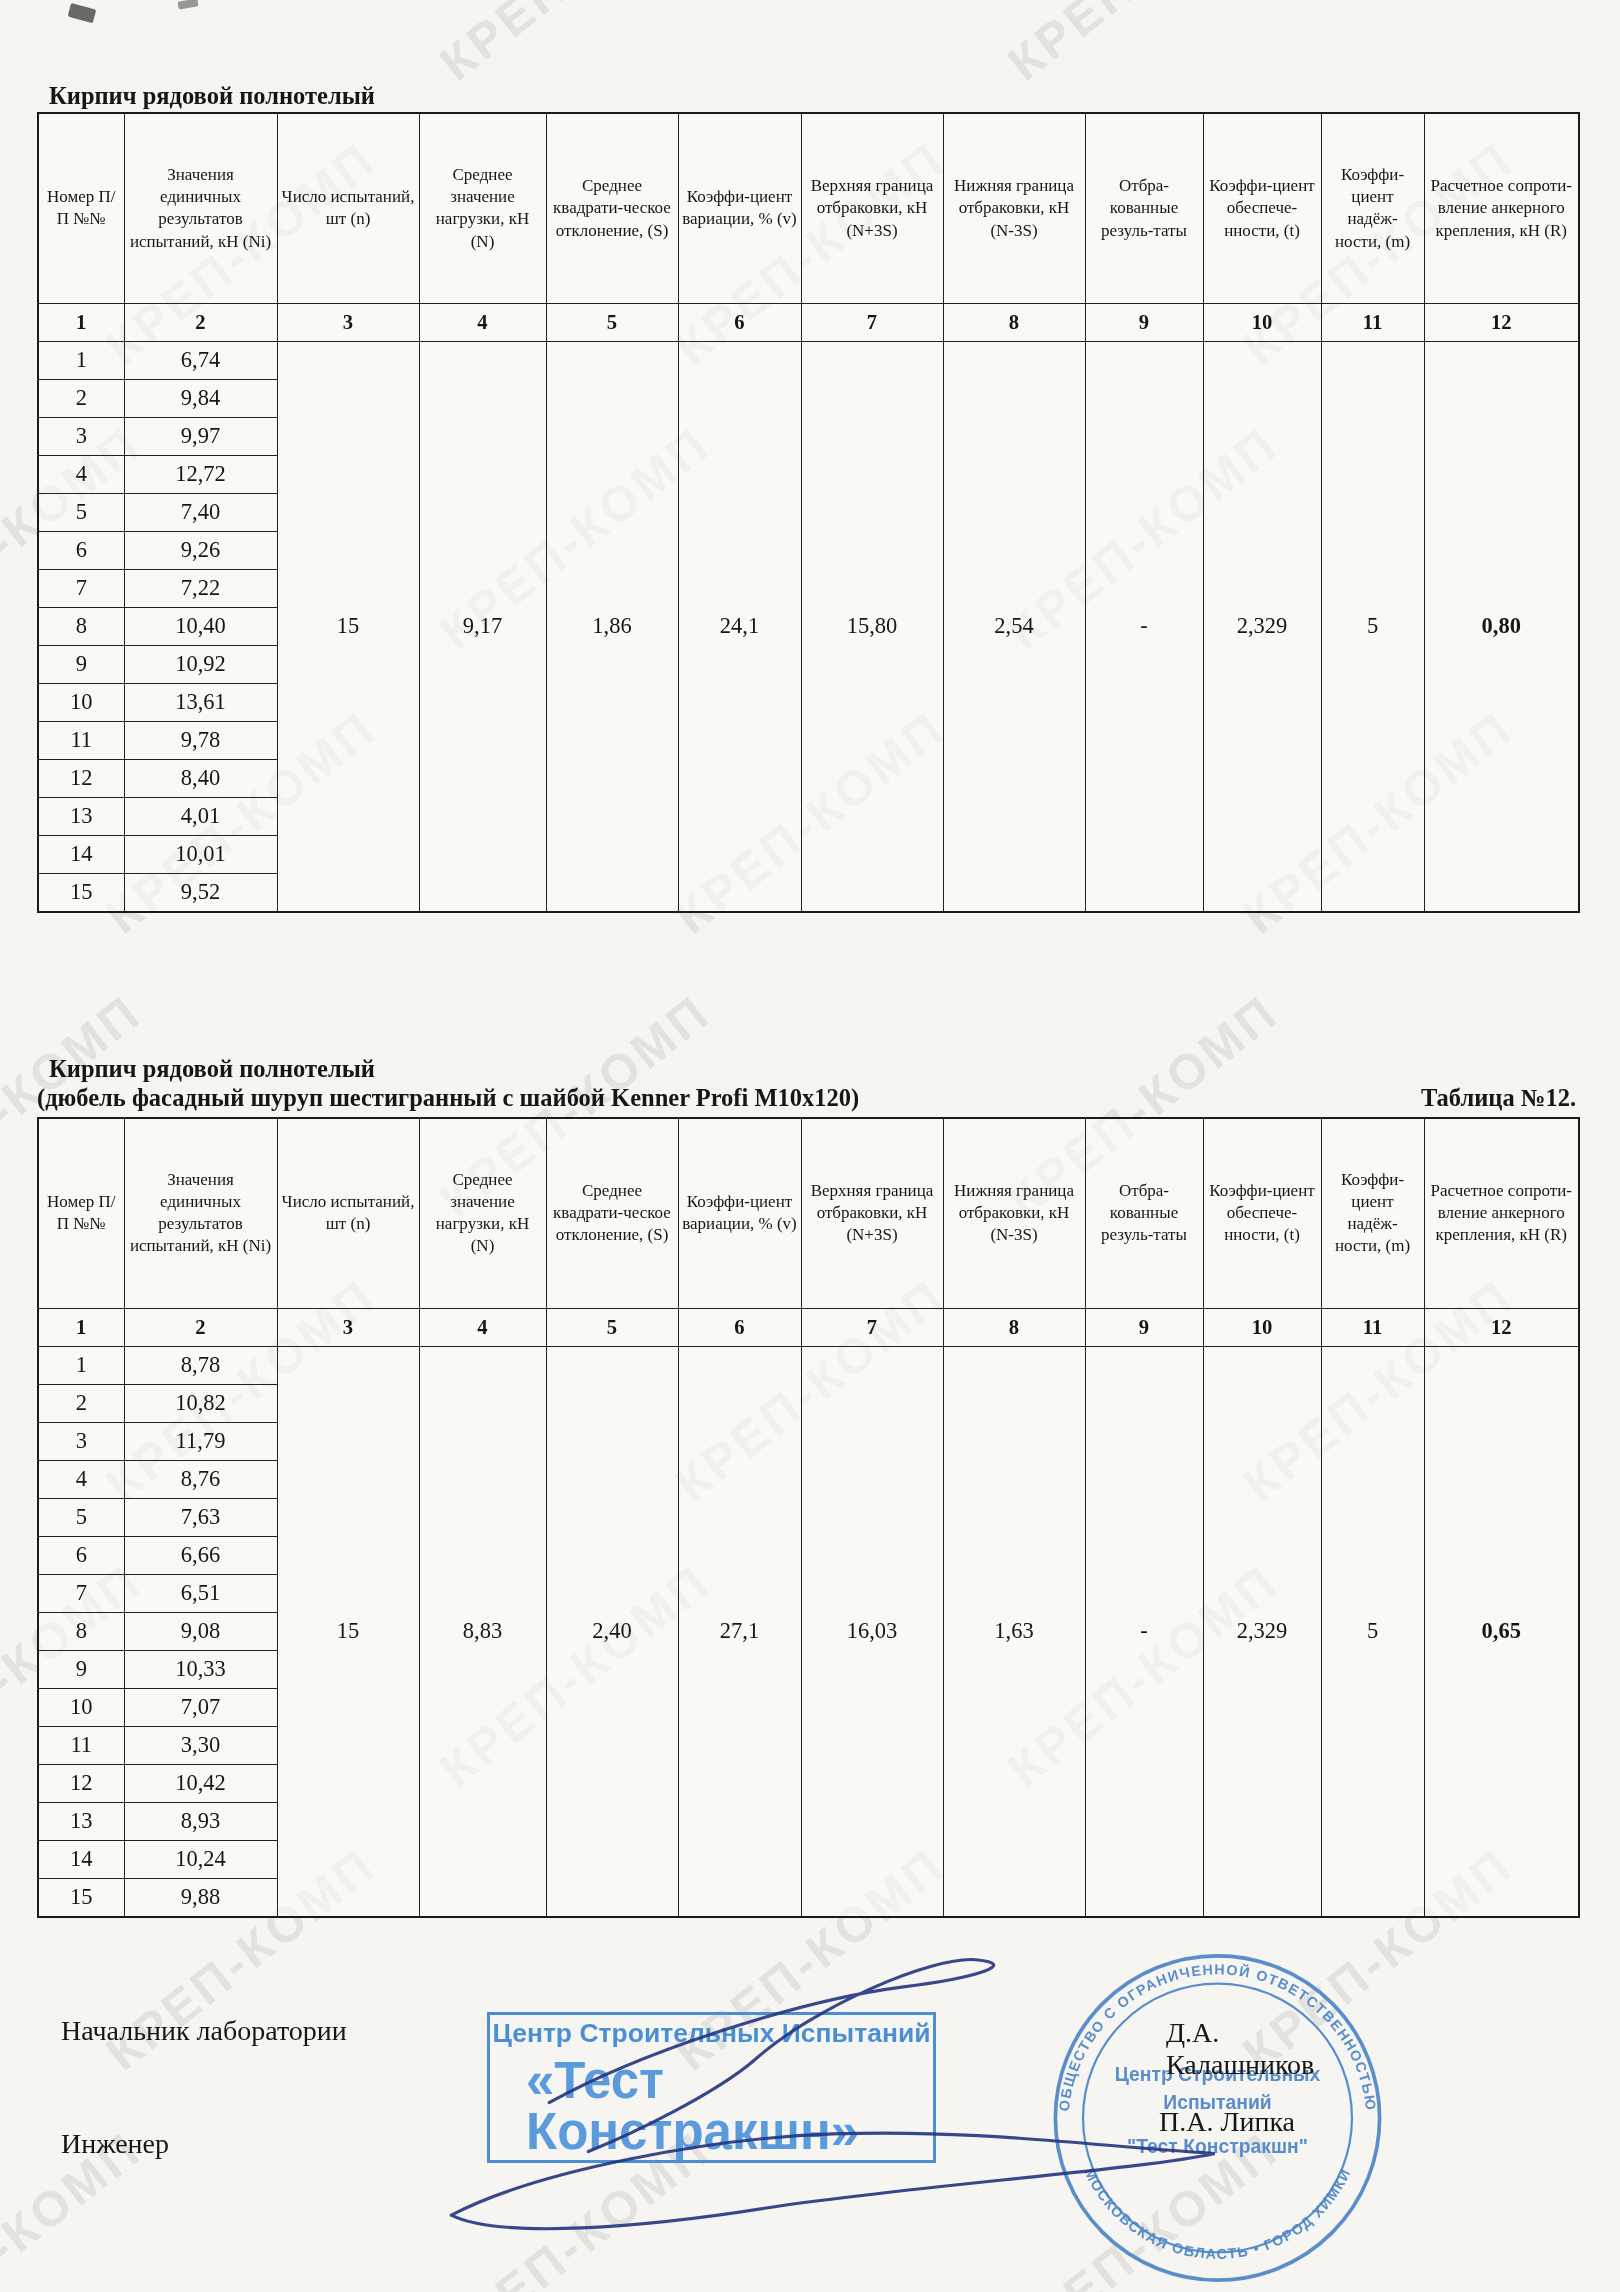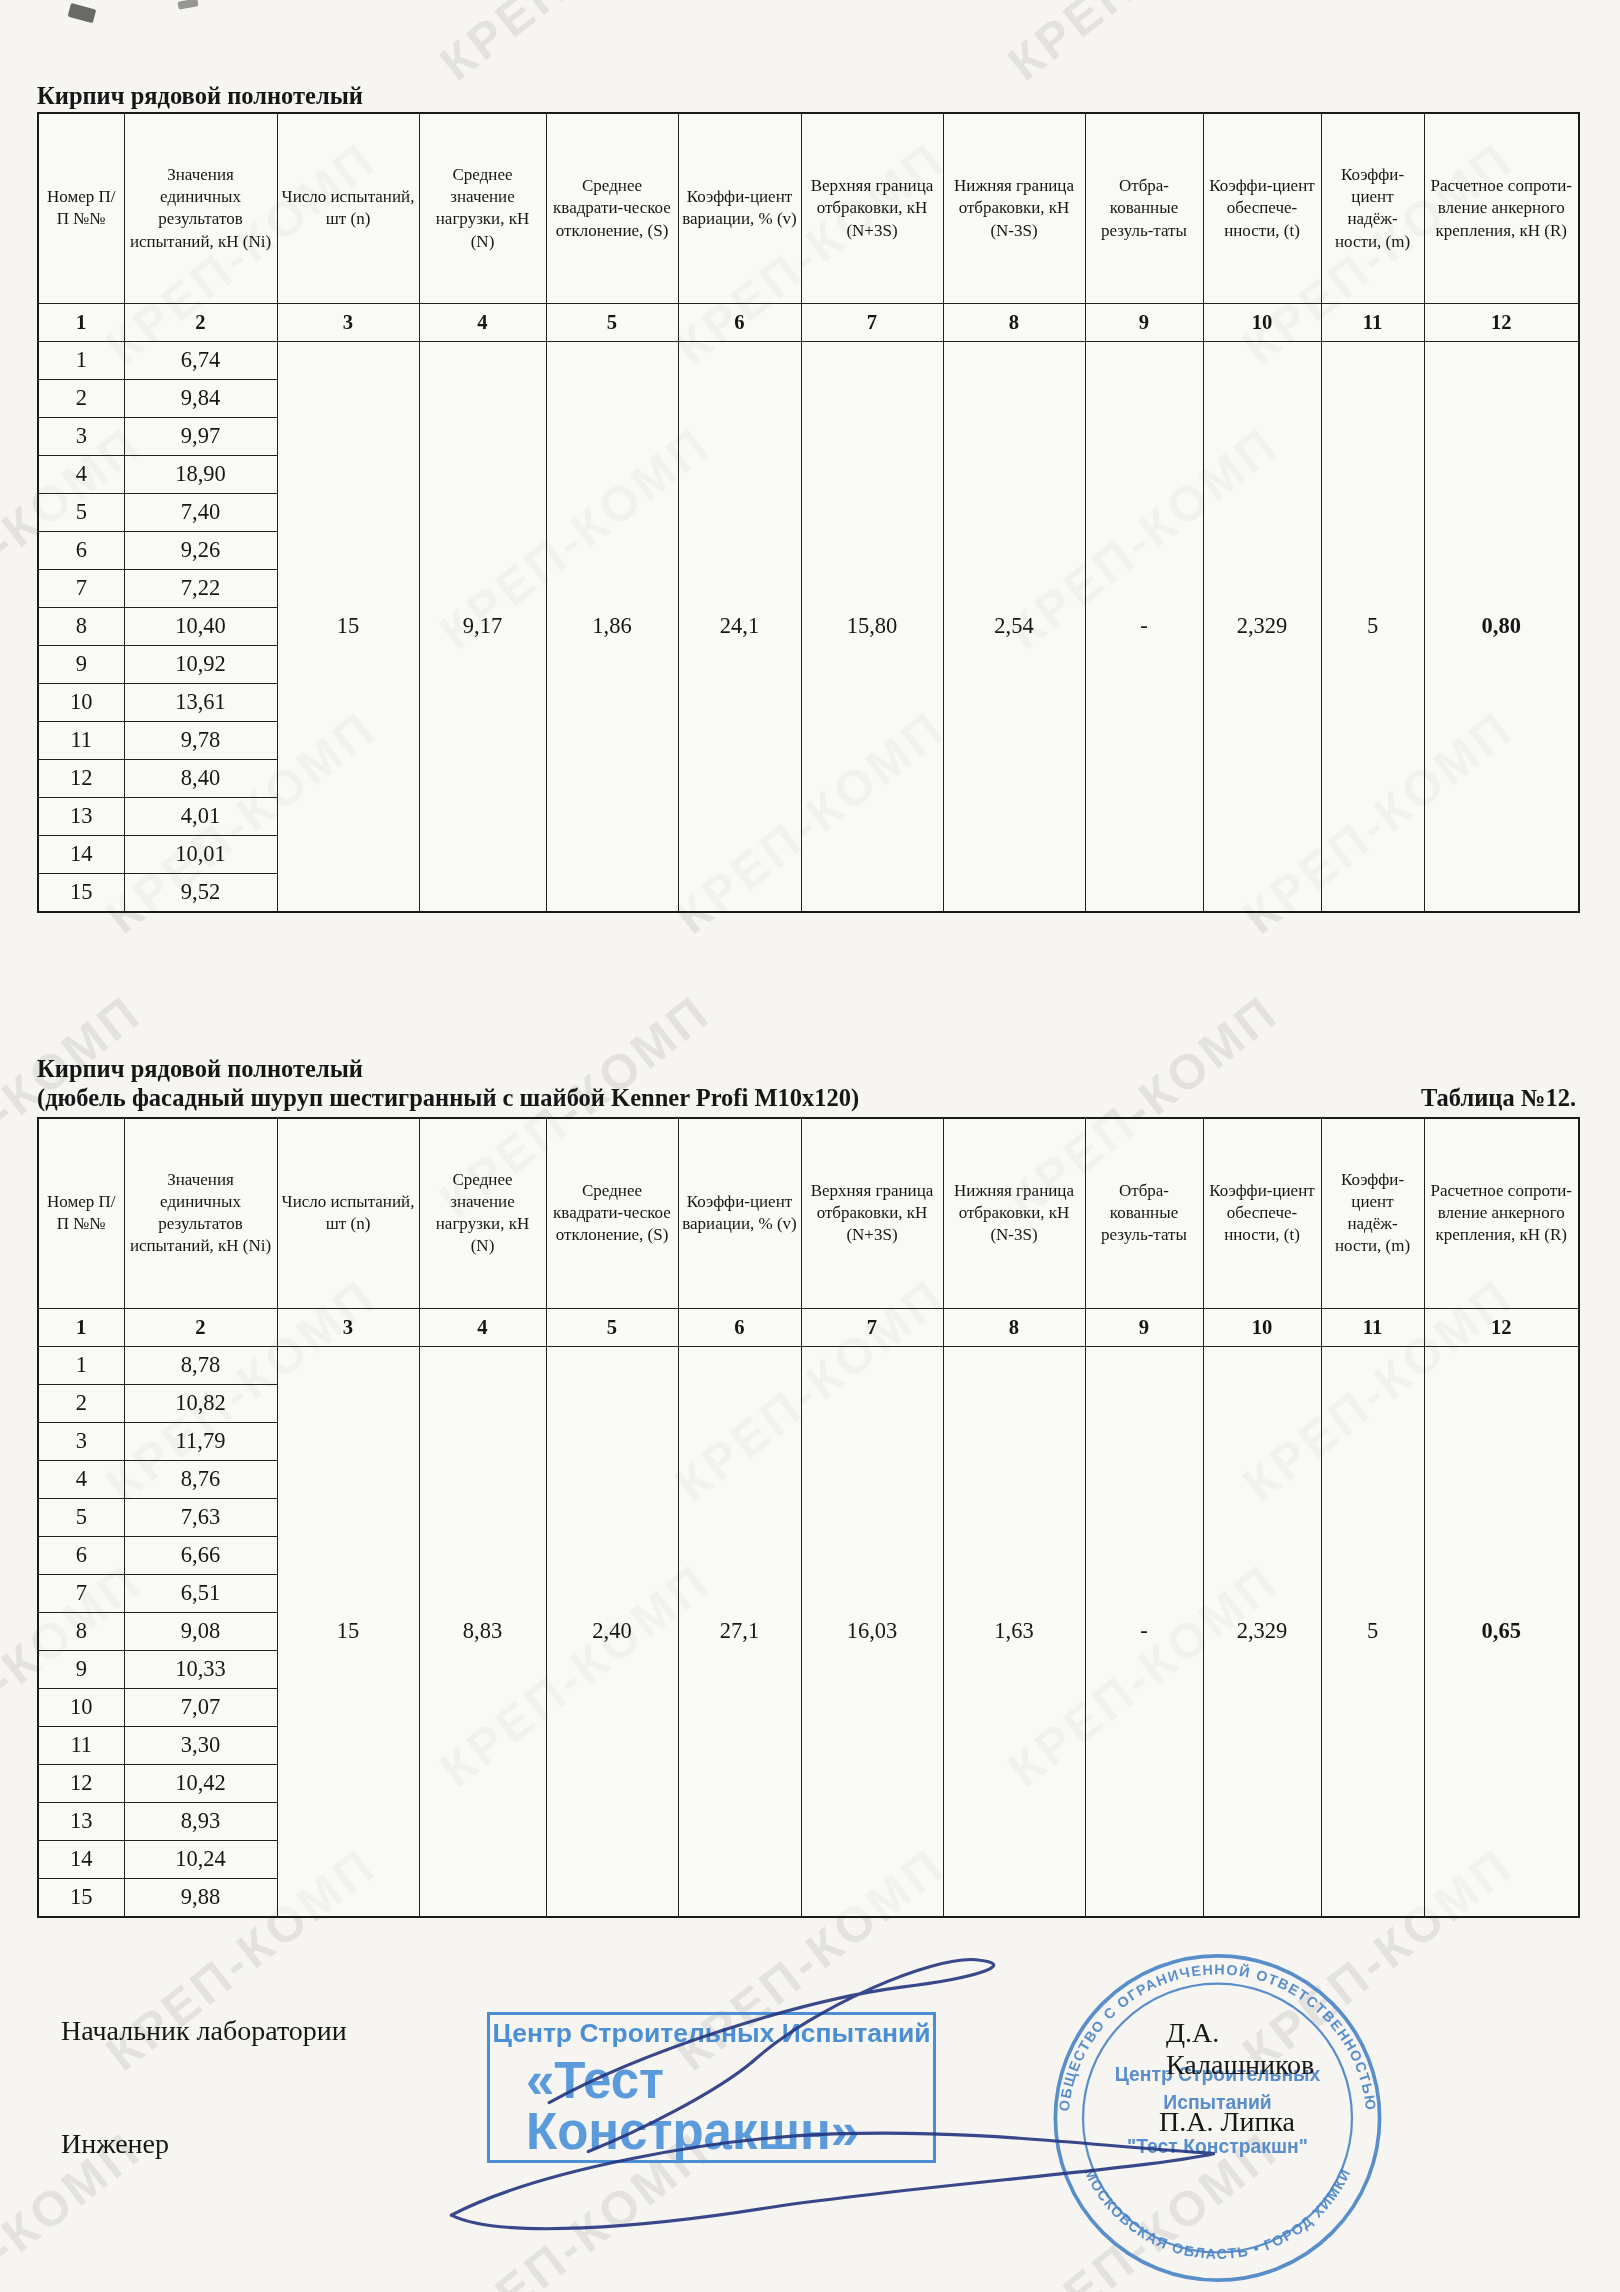--- a/index.html
+++ b/index.html
@@ -12,21 +12,21 @@
   
   #wm{position:absolute;inset:0;z-index:0;overflow:hidden;}
   .wmt{
     position:absolute;font-family:"Liberation Sans","DejaVu Sans",sans-serif;
     font-weight:bold;font-size:49px;letter-spacing:3.9px;white-space:nowrap;
     color:rgba(130,130,128,0.16);transform:rotate(-38deg);
   }
   .artifact{position:absolute;background:#3a3a3a;border-radius:2px;z-index:2;}
   
   .section{position:absolute;left:37px;width:1543px;z-index:1;}
-  .doc-title{font-size:24.5px;font-weight:bold;margin:0 0 2px 0;line-height:1.15;}
+  .doc-title{font-size:24.5px;font-weight:bold;margin:0 0 2px 12px;line-height:1.15;}
   .subtitle-row{display:flex;justify-content:space-between;align-items:flex-end;margin-bottom:4.9px;}
   .doc-subtitle{font-size:24.5px;font-weight:bold;line-height:1.1;}
   .table-label{font-size:24.5px;font-weight:bold;line-height:1.1;padding-right:3.9px;}
   
   table.rep{border-collapse:collapse;table-layout:fixed;width:1541px;background:rgba(252,252,250,0.6);}
   table.rep th,table.rep td{border:1.6px solid #222;text-align:center;vertical-align:middle;overflow:hidden;}
   table.rep{border:2.5px solid #1a1a1a;}
   table.rep th{font-weight:normal;font-size:17px;line-height:1.3;padding:7.8px 2.9px;height:173px;}
   table.rep .numrow td{font-weight:bold;font-size:20.6px;height:37px;padding:0 2px;}
   table.rep tbody td{font-size:22.5px;height:37px;padding:0 2px;}
@@ -157,21 +157,21 @@
         <tr>
           <td>2</td>
           <td>9,84</td>
         </tr>
         <tr>
           <td>3</td>
           <td>9,97</td>
         </tr>
         <tr>
           <td>4</td>
-          <td>18,90</td>
+          <td>12,72</td>
         </tr>
         <tr>
           <td>5</td>
           <td>7,40</td>
         </tr>
         <tr>
           <td>6</td>
           <td>9,26</td>
         </tr>
         <tr>

